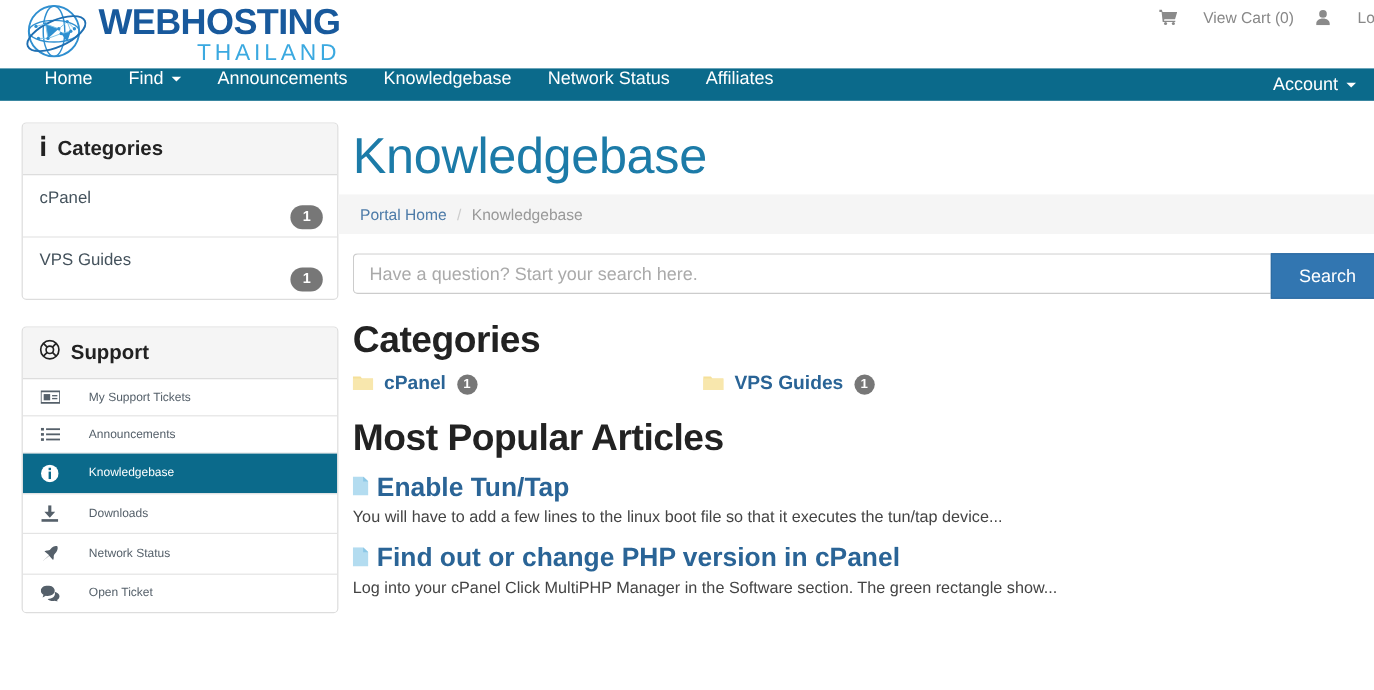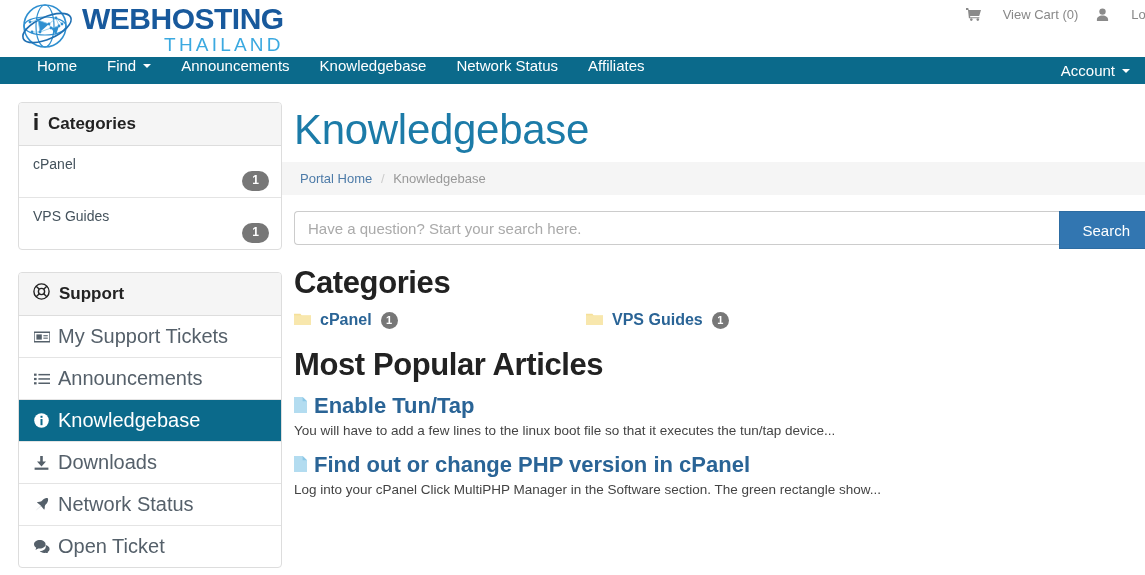--- a/index.html
+++ b/index.html
@@ -134,24 +134,24 @@
     font-weight: bold;
     border-radius: 10px;
     padding: 3px 10px;
     line-height: 1.15;
   }
 
   
   .menu-row {
     display: flex;
     align-items: center;
-    gap: 8px;
+    gap: 24px;
     padding: 9px 14px;
     color: #55606a;
-    font-size: 20px;
+    font-size: 10px;
     cursor: pointer;
     text-decoration: none;
   }
   .menu-row.active { background: #0b6a8b; color: #ffffff; }
   .menu-row .ico { width: 17px; display: flex; justify-content: center; flex: 0 0 17px; }
 
   
   .main { flex: 1; min-width: 0; padding-top: 10px; }
   .page-title {
     font-size: 42px;

